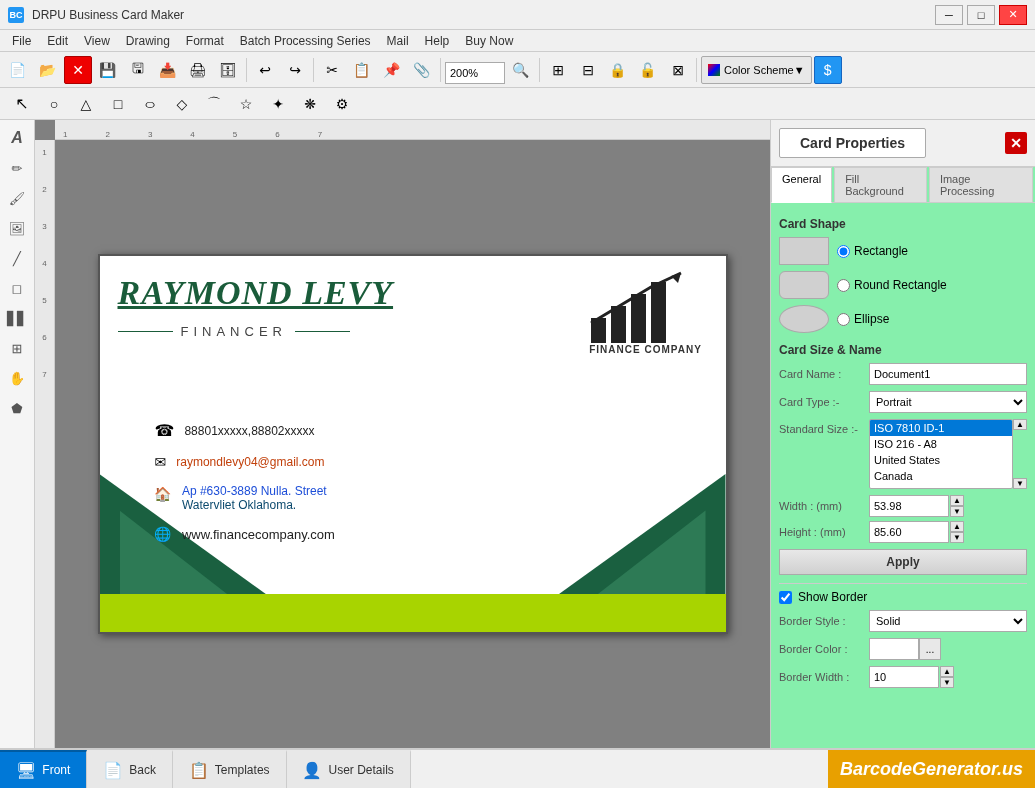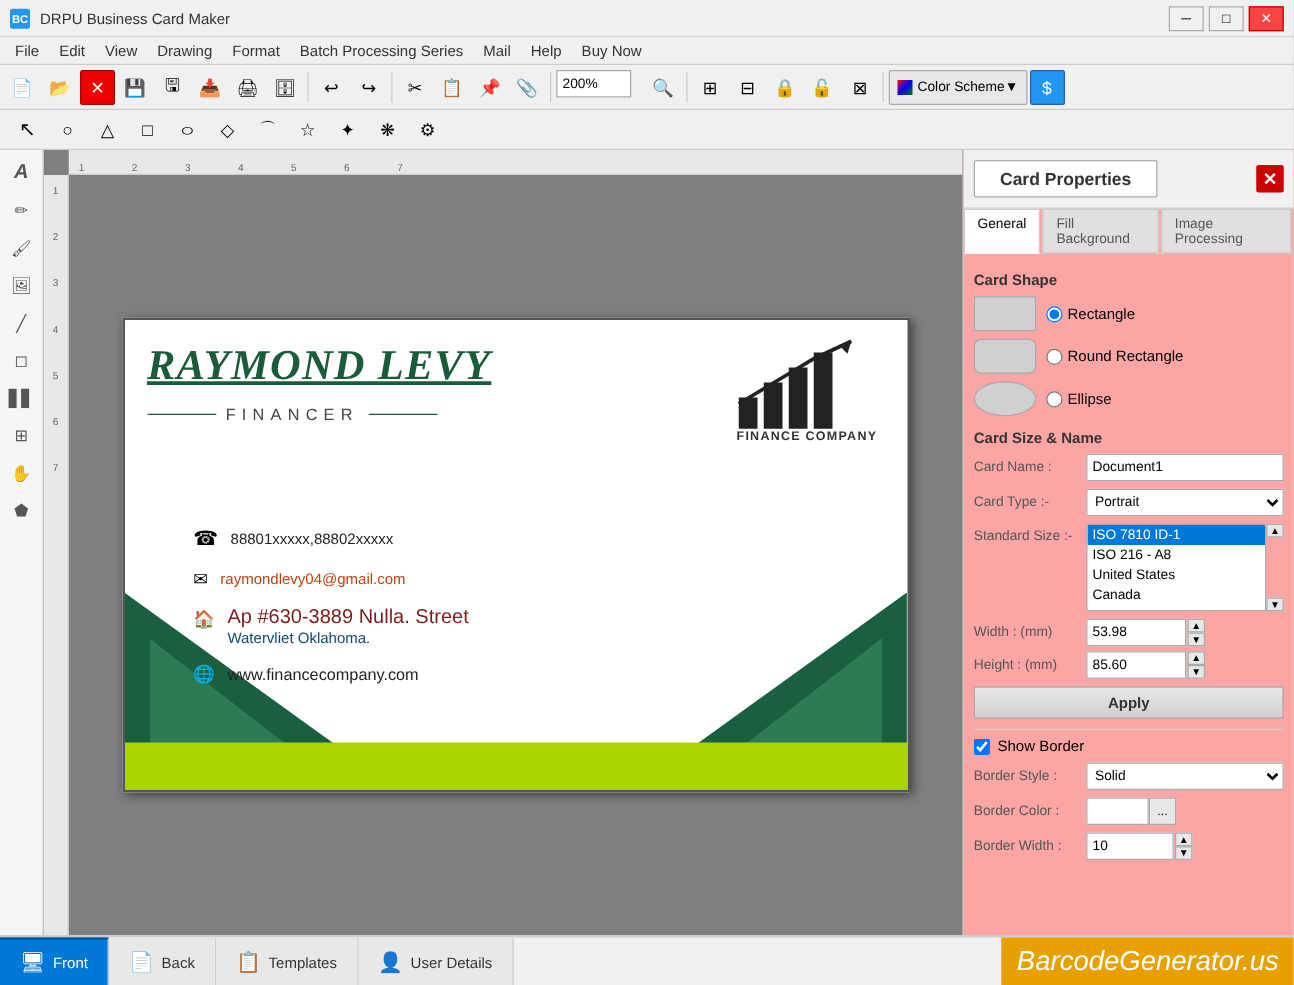--- a/index.html
+++ b/index.html
@@ -14,21 +14,21 @@
     .title-btn.close { background: #f44; color: white; border-color: #c00; }
 
     
     .menu-bar { background: #f0f0f0; height: 22px; display: flex; align-items: center; padding: 0 4px; border-bottom: 1px solid #ccc; }
     .menu-item { padding: 2px 8px; cursor: pointer; font-size: 12px; color: #333; }
 
     
     .toolbar { background: #f0f0f0; height: 36px; display: flex; align-items: center; padding: 0 4px; gap: 2px; border-bottom: 1px solid #ccc; }
     .tb-btn { width: 28px; height: 28px; border: 1px solid transparent; background: transparent; cursor: pointer; display: flex; align-items: center; justify-content: center; font-size: 14px; border-radius: 2px; }
     .tb-separator { width: 1px; height: 24px; background: #ccc; margin: 0 2px; }
-    .zoom-control { display: flex; align-items: flex-start; gap: 12px; }
+    .zoom-control { display: flex; align-items: flex-end; gap: 2px; }
     .zoom-input { width: 60px; height: 22px; border: 1px solid #aaa; padding: 0 4px; font-size: 11px; }
     .tb-btn-red { background: #e00; color: white; border-color: #a00; }
 
     
     .shape-toolbar { background: #f0f0f0; height: 32px; display: flex; align-items: center; padding: 0 8px; gap: 4px; border-bottom: 1px solid #ccc; }
 
     
     .main-area { display: flex; height: calc(788px - 30px - 22px - 36px - 32px - 40px); }
 
     
@@ -40,21 +40,21 @@
     .ruler-h { position: absolute; top: 0; left: 20px; right: 0; height: 20px; background: #e8e8e8; border-bottom: 1px solid #ccc; }
     .ruler-v { position: absolute; top: 20px; left: 0; width: 20px; bottom: 0; background: #e8e8e8; border-right: 1px solid #ccc; }
     .canvas-content { position: absolute; top: 20px; left: 20px; right: 0; bottom: 0; display: flex; align-items: center; justify-content: center; }
 
     
     .card-container { background: white; width: 630px; height: 380px; position: relative; box-shadow: 2px 2px 8px rgba(0,0,0,0.5); overflow: hidden; border: 2px solid #555; }
 
     .card-name { position: absolute; top: 20px; left: 20px; font-size: 36px; font-weight: bold; color: #1a5c3a; font-style: italic; text-decoration: underline; }
 
     
-    .right-panel { width: 265px; background: #fca5a5; border-left: 1px solid #ccc; overflow-y: auto; }
+    .right-panel { width: 265px; background: #86efac; border-left: 1px solid #ccc; overflow-y: auto; }
     .panel-header { background: #f0f0f0; padding: 8px; display: flex; align-items: center; justify-content: space-between; border-bottom: 1px solid #ccc; }
     .panel-title { font-size: 14px; font-weight: bold; color: #333; background: white; border: 1px solid #aaa; padding: 6px 20px; border-radius: 2px; }
     .panel-close { width: 22px; height: 22px; background: #cc0000; color: white; border: none; cursor: pointer; font-size: 14px; font-weight: bold; display: flex; align-items: center; justify-content: center; border-radius: 2px; }
 
     
     .panel-tabs { display: flex; border-bottom: 1px solid #ccc; }
     .panel-tab { padding: 5px 10px; cursor: pointer; font-size: 11px; border: 1px solid #ccc; border-bottom: none; background: #e0e0e0; margin-right: 2px; color: #555; }
     .panel-tab.active { background: white; color: #000; border-bottom: 1px solid white; margin-bottom: -1px; }
 
     
@@ -95,21 +95,21 @@
     .border-width-input { width: 70px; height: 22px; border: 1px solid #aaa; padding: 0 4px; font-size: 11px; }
     .border-width-spinners { display: flex; flex-direction: column; }
 
     
     .bottom-bar { height: 40px; display: flex; background: #f0f0f0; border-top: 2px solid #ccc; }
     .bottom-tabs { display: flex; flex: 1; }
     .bottom-tab { display: flex; align-items: center; gap: 6px; padding: 0 16px; cursor: pointer; border-right: 1px solid #ccc; background: #e8e8e8; font-size: 12px; color: #333; border-top: 2px solid transparent; }
     .bottom-tab.active { background: #0078d7; color: white; border-top: 2px solid #005ba1; }
     .bottom-tab-icon { font-size: 16px; }
     .bottom-right { background: #e8a000; display: flex; align-items: center; padding: 0 12px; }
-    .barcode-text { font-size: 22px; font-weight: normal; color: white; font-style: italic; }
+    .barcode-text { font-size: 18px; font-weight: bold; color: white; font-style: italic; }
   </style>
 </head>
 <body>
 
 <div class="title-bar">
   <div class="title-bar-icon">
       <span>BC</span>
     </div>
   <span class="title-bar-text">DRPU Business Card Maker</span>
   <div class="title-bar-controls">
@@ -258,21 +258,21 @@
             <span style="font-size:16px;">☎</span>
             <span style="font-size:12px;color:#222;">88801xxxxx,88802xxxxx</span>
           </div>
           <div style="display:flex;align-items:center;gap:10px;">
             <span style="font-size:14px;">✉</span>
             <span style="font-size:12px;color:#c2410c;">raymondlevy04@gmail.com</span>
           </div>
           <div style="display:flex;align-items:flex-start;gap:10px;">
             <span style="font-size:14px;margin-top:2px;">🏠</span>
             <div>
-              <div style="font-size:16px;color:#7f1d1d;">Ap #630-3889 Nulla. Street</div>
+              <div style="font-size:12px;color:#1d4ed8;">Ap #630-3889 Nulla. Street</div>
               <div style="font-size:12px;color:#0c4a6e;">Watervliet Oklahoma.</div>
             </div>
           </div>
           <div style="display:flex;align-items:center;gap:10px;">
             <span style="font-size:14px;">🌐</span>
             <span style="font-size:13px;color:#222;">www.financecompany.com</span>
           </div>
         </div>
       </div>
 

